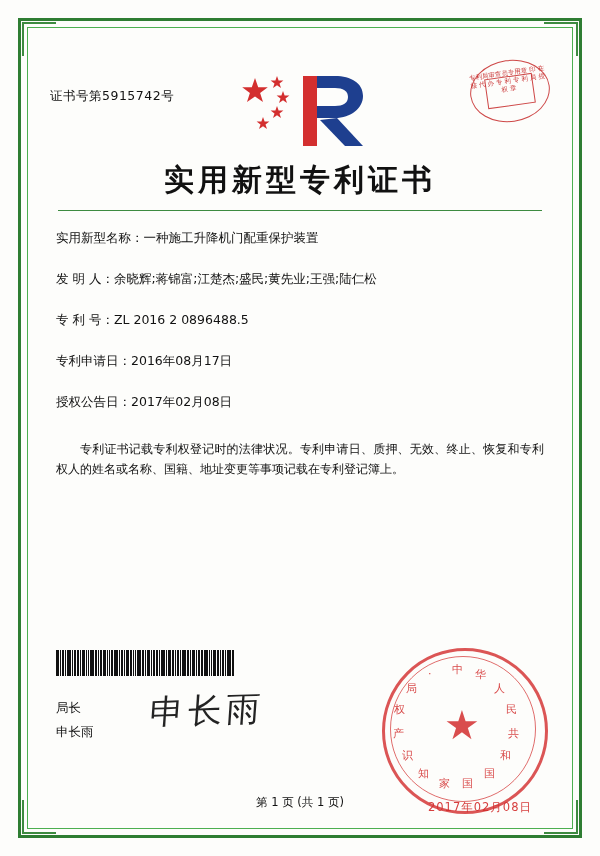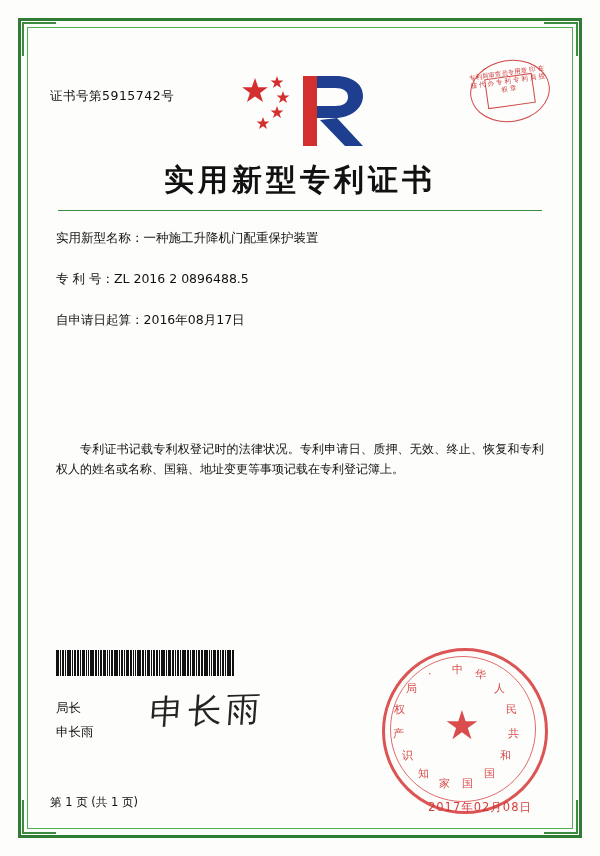--- a/index.html
+++ b/index.html
@@ -171,21 +171,21 @@
     opacity:.88;
     font-family:"DejaVu Sans",sans-serif;
   }
   .seal-date{
     position:absolute;right:10px;top:152px;
     color:#d32f2f;font-size:11.5px;letter-spacing:1px;opacity:.92;
   }
 
   .footer{
     position:absolute;left:0;right:0;bottom:4px;
-    font-size:11.5px;color:#111;
+    text-align:center;font-size:11.5px;color:#111;
   }
 </style>
 </head>
 <body>
 
 <div class="page">
 
   <div class="border-outer"></div>
   <div class="border-inner"></div>
   <div class="corner tl"></div>
@@ -222,24 +222,30 @@
     </div>
 
     <div class="title">实用新型专利证书</div>
     <div class="title-underline"></div>
 
     <div class="fields">
       <div class="field">
         <span class="lab">实用新型名称：</span><span class="val">一种施工升降机门配重保护装置</span>
       </div>
       <div class="field">
+        <span class="lab">发 明 人：</span><span class="val">余晓辉;蒋锦富;江楚杰;盛民;黄先业;王强;陆仁松</span>
+      </div>
+      <div class="field">
         <span class="lab">专 利 号：</span><span class="val">ZL 2016 2 0896488.5</span>
       </div>
       <div class="field">
-        <span class="lab">自申请日起算：</span><span class="val">2016年08月17日</span>
+        <span class="lab">专利申请日：</span><span class="val">2016年08月17日</span>
+      </div>
+      <div class="field">
+        <span class="lab">授权公告日：</span><span class="val">2017年02月08日</span>
       </div>
     </div>
 
     <div class="paras">
       <p>专利证书记载专利权登记时的法律状况。专利申请日、质押、无效、终止、恢复和专利权人的姓名或名称、国籍、地址变更等事项记载在专利登记簿上。</p>
     </div>
 
     <div class="barcode">
       <i style="width:3px"></i><i style="width:1px"></i><i style="width:2px"></i><i style="width:1px"></i><i style="width:4px"></i><i style="width:1px"></i><i style="width:2px"></i><i style="width:2px"></i><i style="width:1px"></i><i style="width:3px"></i><i style="width:1px"></i><i style="width:1px"></i><i style="width:4px"></i><i style="width:2px"></i><i style="width:1px"></i><i style="width:2px"></i><i style="width:3px"></i><i style="width:1px"></i><i style="width:1px"></i><i style="width:2px"></i><i style="width:4px"></i><i style="width:1px"></i><i style="width:2px"></i><i style="width:1px"></i><i style="width:3px"></i><i style="width:2px"></i><i style="width:1px"></i><i style="width:1px"></i><i style="width:4px"></i><i style="width:2px"></i><i style="width:1px"></i><i style="width:3px"></i><i style="width:1px"></i><i style="width:2px"></i><i style="width:2px"></i><i style="width:1px"></i><i style="width:4px"></i><i style="width:1px"></i><i style="width:3px"></i><i style="width:2px"></i><i style="width:1px"></i><i style="width:2px"></i><i style="width:1px"></i><i style="width:4px"></i><i style="width:2px"></i><i style="width:1px"></i><i style="width:3px"></i><i style="width:1px"></i><i style="width:2px"></i><i style="width:2px"></i><i style="width:4px"></i><i style="width:1px"></i><i style="width:1px"></i><i style="width:3px"></i><i style="width:2px"></i><i style="width:1px"></i><i style="width:2px"></i><i style="width:1px"></i><i style="width:4px"></i><i style="width:2px"></i>
     </div>

